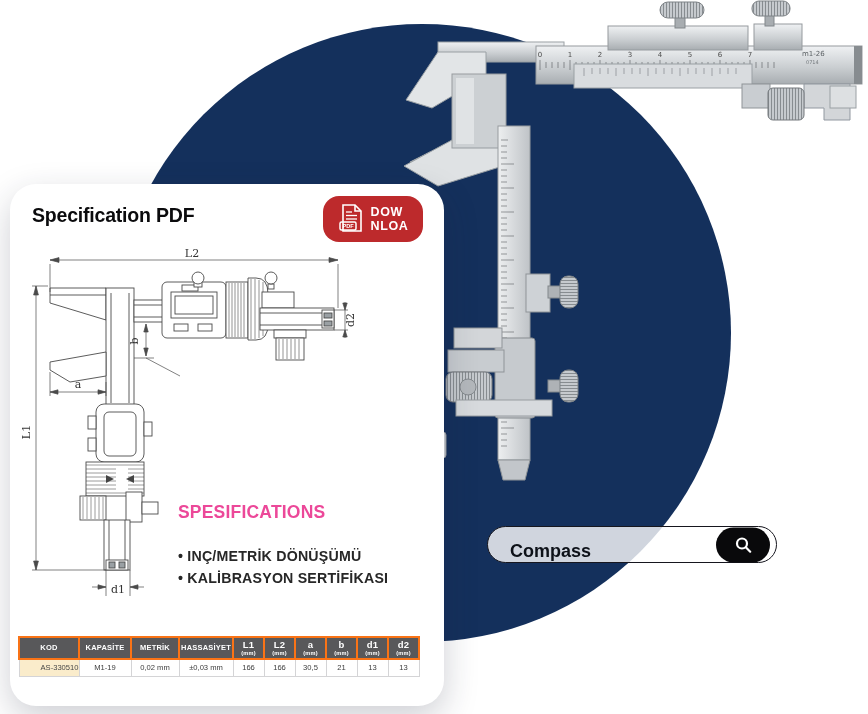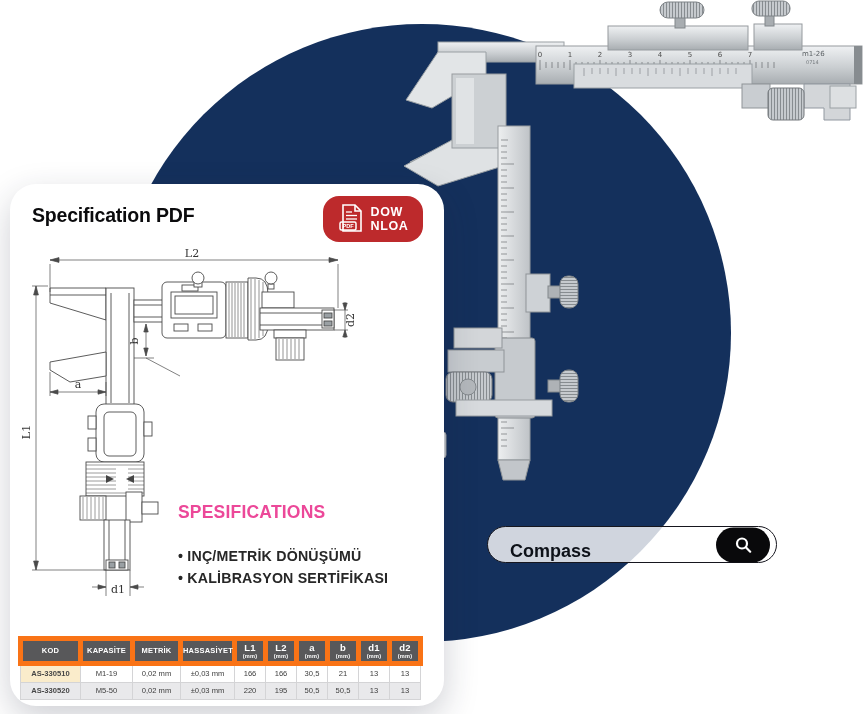--- a/index.html
+++ b/index.html
@@ -23,27 +23,27 @@
   .drawing{position:absolute;left:12px;top:62px;width:340px;height:360px;}
   .specs{position:absolute;left:168px;top:318px;width:240px;}
   .specs h2{margin:0;font-size:17.5px;font-weight:bold;color:#ec4899;letter-spacing:.2px;}
   .specs ul{list-style:none;margin:22px 0 0 0;padding:0;}
   .specs li{font-size:14.2px;font-weight:bold;color:#272727;line-height:1.55;letter-spacing:.2px;}
   .specs li::before{content:"• ";}
   
   .spec-table{position:absolute;left:8px;top:452px;width:400px;border-collapse:collapse;
               table-layout:fixed;}
   .spec-table th{background:#58585a;color:#fff;font-size:7.5px;font-weight:bold;padding:2px 0;
-                 text-align:center;border:5px solid #f97316;letter-spacing:.2px;}
+                 text-align:center;border:2px solid #f97316;letter-spacing:.2px;}
   .spec-table th .big{font-size:9.5px;display:block;line-height:1;}
   .spec-table th .sub{font-size:5.6px;font-weight:bold;display:block;line-height:1.1;}
   .spec-table td{font-size:7.6px;color:#3c3c3c;text-align:center;padding:3.5px 0;
                  border:1px solid #d4d4d6;background:#fff;}
   .spec-table tr.alt td{background:#e9e9eb;}
-  .spec-table td.kod{background:#faeccb;font-weight:bold;color:#474747;}
+  .spec-table td.kod{background:#faeccb;font-weight:normal;color:#474747;text-align:right;}
   
   .search-pill{position:absolute;left:487px;top:510px;width:290px;height:37px;border-radius:24px;
                border:1.6px solid #16161e;background:rgba(255,255,255,.80);display:flex;
                align-items:flex-end;box-sizing:border-box;padding-left:22px;cursor:text;margin-top:16px;}
   .search-value{font-size:18px;font-weight:bold;color:#0d1118;}
   .search-btn{position:absolute;right:6px;top:50%;transform:translateY(-50%);width:54px;height:35px;
               border-radius:18px;background:#09090b;border:none;display:flex;align-items:center;
               justify-content:center;cursor:pointer;}
   .dim-label{font-family:"DejaVu Serif",serif;font-size:11px;fill:#333;}
 </style>
@@ -471,32 +471,20 @@
           <td>M1-19</td>
           <td>0,02 mm</td>
           <td>±0,03 mm</td>
           <td>166</td>
           <td>166</td>
           <td>30,5</td>
           <td>21</td>
           <td>13</td>
           <td>13</td>
         </tr>
-        <tr class="alt">
-          <td class="kod">AS-330520</td>
-          <td>M5-50</td>
-          <td>0,02 mm</td>
-          <td>±0,03 mm</td>
-          <td>220</td>
-          <td>195</td>
-          <td>50,5</td>
-          <td>50,5</td>
-          <td>13</td>
-          <td>13</td>
-        </tr>
       </tbody>
     </table>
   </div>
 
   <div class="search-pill">
     <span class="search-value">Compass</span>
     <button class="search-btn">
       <svg width="17" height="17" viewBox="0 0 17 17">
         <circle cx="7" cy="7" r="5" fill="none" stroke="#fff" stroke-width="2.2"></circle>
         <line x1="10.8" y1="10.8" x2="15.2" y2="15.2" stroke="#fff" stroke-width="2.2" stroke-linecap="round"></line>

